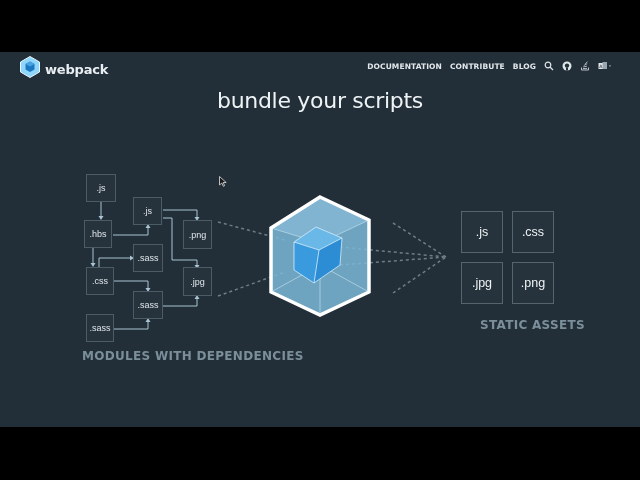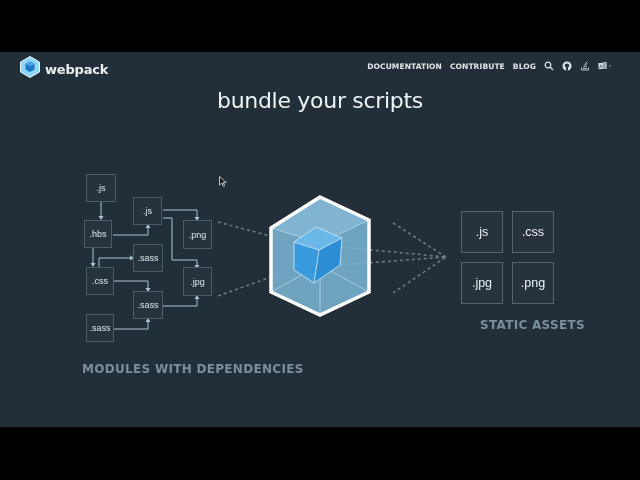--- a/index.html
+++ b/index.html
@@ -158,21 +158,21 @@
     <div class="mod" style="left:86px;top:122px;width:30px;height:28px;">.js</div>
     <div class="mod" style="left:133px;top:145px;width:29px;height:28px;">.js</div>
     <div class="mod" style="left:84px;top:168px;width:28px;height:28px;">.hbs</div>
     <div class="mod" style="left:183px;top:168px;width:29px;height:29px;">.png</div>
     <div class="mod" style="left:133px;top:192px;width:30px;height:28px;">.sass</div>
     <div class="mod" style="left:86px;top:215px;width:28px;height:28px;">.css</div>
     <div class="mod" style="left:183px;top:215px;width:29px;height:29px;">.jpg</div>
     <div class="mod" style="left:133px;top:239px;width:30px;height:28px;">.sass</div>
     <div class="mod" style="left:86px;top:262px;width:28px;height:28px;">.sass</div>
 
-    <div class="caption" style="left:82px;top:310px;">MODULES WITH DEPENDENCIES</div>
+    <div class="caption" style="left:82px;top:297px;">MODULES WITH DEPENDENCIES</div>
 
     <div class="asset" style="left:461px;top:159px;">.js</div>
     <div class="asset" style="left:512px;top:159px;">.css</div>
     <div class="asset" style="left:461px;top:210px;">.jpg</div>
     <div class="asset" style="left:512px;top:210px;">.png</div>
 
     <div class="caption" style="left:480px;top:266px;">STATIC ASSETS</div>
   </div>
 
   <svg class="cursor" viewBox="0 0 8 11">

